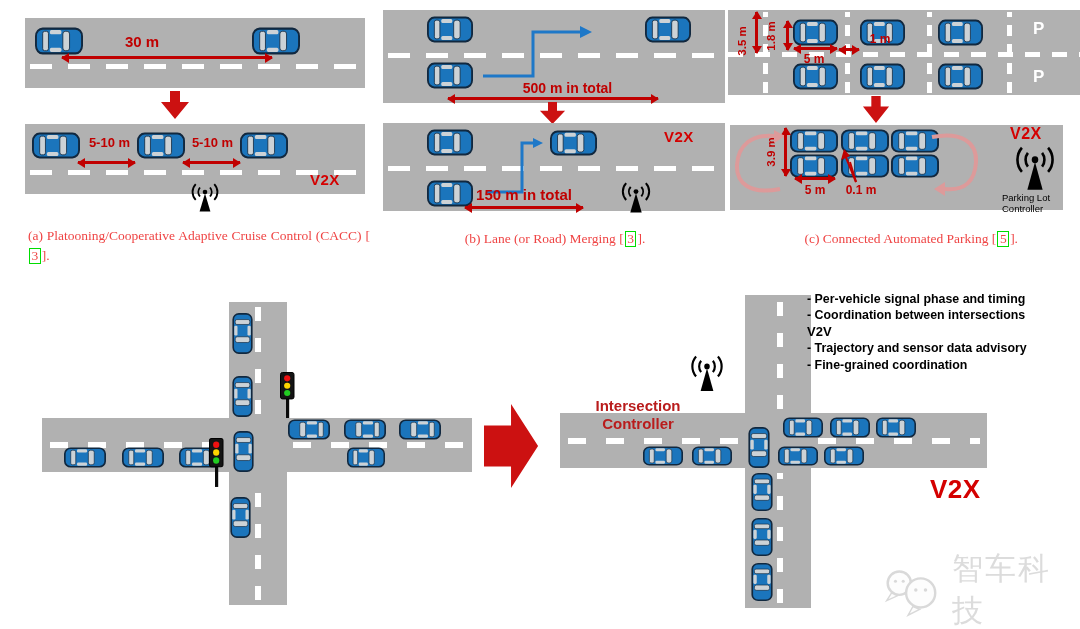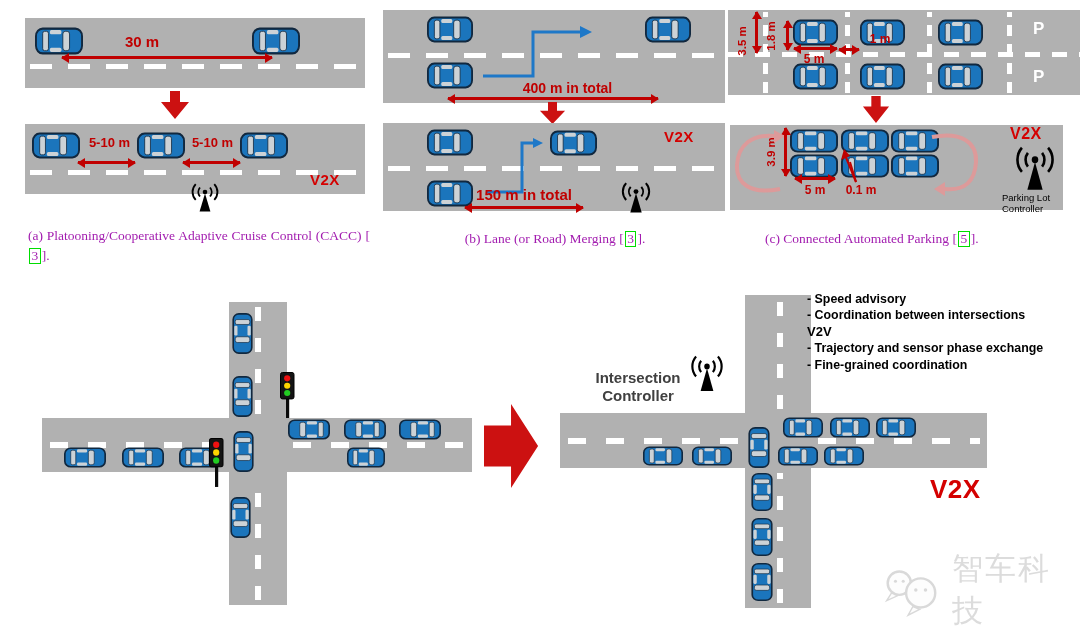--- a/index.html
+++ b/index.html
@@ -18,27 +18,27 @@
   .icon svg{display:block;width:100%;height:100%;}
   .rlabel{position:absolute;color:#c00000;font-weight:700;text-align:center;white-space:nowrap;}
   .vlabel{position:absolute;color:#c00000;font-weight:700;font-size:11.5px;white-space:nowrap;transform:rotate(-90deg);}
   .harrow{position:absolute;height:3px;background:#c00000;}
   .harrow::before{content:"";position:absolute;left:-1px;top:-3.5px;width:0;height:0;border:5px solid transparent;border-left:0;border-right:8px solid #c00000;}
   .harrow::after{content:"";position:absolute;right:-1px;top:-3.5px;width:0;height:0;border:5px solid transparent;border-right:0;border-left:8px solid #c00000;}
   .varrow{position:absolute;width:3px;background:#c00000;}
   .varrow::before{content:"";position:absolute;top:-1px;left:-3.5px;width:0;height:0;border:5px solid transparent;border-top:0;border-bottom:8px solid #c00000;}
   .varrow::after{content:"";position:absolute;bottom:-1px;left:-3.5px;width:0;height:0;border:5px solid transparent;border-bottom:0;border-top:8px solid #c00000;}
   .v2x{position:absolute;color:#d40000;font-weight:800;letter-spacing:.5px;}
-  .caption{position:absolute;font-family:"Liberation Serif",serif;font-size:13.5px;color:#a21caf;line-height:1.45;}
+  .caption{position:absolute;font-family:"Liberation Serif",serif;font-size:13.5px;color:#ef4444;line-height:1.45;}
   .cite{display:inline-block;border:1.5px solid #00dd00;line-height:1.05;padding:0 1.5px;margin:0 1px;}
   .plabel{position:absolute;color:#fff;font-weight:700;font-size:17px;}
   .prewrap{white-space:pre-line;}
   .info-h{font-size:13px;font-weight:800;color:#000;line-height:16.4px;}
   .info-i{font-size:12.4px;font-weight:600;color:#000;line-height:16.4px;white-space:nowrap;}
-  .ic-label{position:absolute;font-size:15px;font-weight:600;color:#404040;text-align:center;line-height:1.2;}
+  .ic-label{position:absolute;font-size:15px;font-weight:600;color:#b91c1c;text-align:center;line-height:1.2;margin-top:28px;}
   .pc-label{position:absolute;font-size:9.5px;font-weight:400;color:#000;text-align:left;line-height:1.15;}
   .wm-text{font-size:31px;color:#dcdcdc;letter-spacing:2px;font-weight:400;}
 </style>
 </head>
 <body>
 
 <div id="canvas">
 
   <svg width="0" height="0" style="position:absolute">
     <defs>
@@ -148,21 +148,21 @@
         <svg viewBox="0 0 50 26" preserveAspectRatio="none">
           <use href="#car-h"></use>
         </svg>
       </div>
     <div class="icon" style="left:475px;top:24px;width:125px;height:70px;">
       <svg viewBox="0 0 125 70">
           <polyline points="8,52 58,52 58,8 105,8" fill="none" stroke="#1e78c8" stroke-width="3"></polyline>
           <polygon points="105,2 117,8 105,14" fill="#1e78c8"></polygon>
         </svg>
     </div>
-    <div class="rlabel" style="left:505px;top:80px;width:125px;font-size:14px;">400 m in total</div>
+    <div class="rlabel" style="left:505px;top:80px;width:125px;font-size:14px;">500 m in total</div>
     <div class="harrow" style="left:448px;top:97px;width:210px;"></div>
 
     <div class="icon" style="left:539px;top:102px;width:27px;height:22px;">
         <svg viewBox="0 0 30 28" preserveAspectRatio="none">
           <use href="#arrow-down"></use>
         </svg>
       </div>
 
     <div class="road" style="left:383px;top:123px;width:342px;height:88px;"></div>
     <div class="dash-h" style="left:388px;top:166px;width:332px;"></div>
@@ -312,21 +312,21 @@
     </div>
     <div class="v2x" style="left:1010px;top:125px;font-size:16px;">V2X</div>
     <div class="icon" style="left:1011px;top:146px;width:48px;height:46px;">
         <svg viewBox="0 0 44 40" preserveAspectRatio="none">
           <use href="#antenna"></use>
         </svg>
       </div>
     <div class="pc-label prewrap" style="left:1002px;top:193px;width:66px;">Parking Lot
 Controller</div>
 
-    <div class="caption" style="left:765px;top:229px;width:270px;text-align:left;">
+    <div class="caption" style="left:748px;top:229px;width:270px;text-align:right;">
       <span>(c) Connected Automated Parking [</span><span class="cite">5</span><span>].</span>
     </div>
   </div>
 
   <div>
     <div class="road" style="left:229px;top:302px;width:58px;height:303px;"></div>
     <div class="road" style="left:42px;top:418px;width:430px;height:54px;"></div>
     <div class="rdash-v" style="left:255px;top:307px;height:107px;"></div>
     <div class="rdash-v" style="left:255px;top:477px;height:123px;"></div>
     <div class="rdash-h" style="left:50px;top:442px;width:172px;"></div>
@@ -474,24 +474,24 @@
 
     <div class="icon" style="left:687px;top:355px;width:40px;height:38px;">
         <svg viewBox="0 0 44 40" preserveAspectRatio="none">
           <use href="#antenna"></use>
         </svg>
       </div>
     <div class="ic-label prewrap" style="left:588px;top:369px;width:100px;">Intersection
 Controller</div>
 
     <div style="position:absolute;left:807px;top:291px;width:240px;">
-      <div class="info-i">- Speed advisory</div>
+      <div class="info-i">- Per-vehicle signal phase and timing</div>
       <div class="info-i">- Coordination between intersections</div>
       <div class="info-h">V2V</div>
-      <div class="info-i">- Trajectory and sensor phase exchange</div>
+      <div class="info-i">- Trajectory and sensor data advisory</div>
       <div class="info-i">- Fine-grained coordination</div>
     </div>
 
     <div class="v2x" style="left:930px;top:474px;font-size:26px;">V2X</div>
   </div>
 
   <div style="position:absolute;left:878px;top:548px;display:flex;align-items:center;gap:8px;">
     <span class="icon" style="position:static;width:68px;height:58px;display:inline-block;">
       <svg viewBox="0 0 68 58">
         <circle cx="22" cy="22" r="12" fill="#fdfdfd" stroke="#d9d9d9" stroke-width="2.5"></circle>

